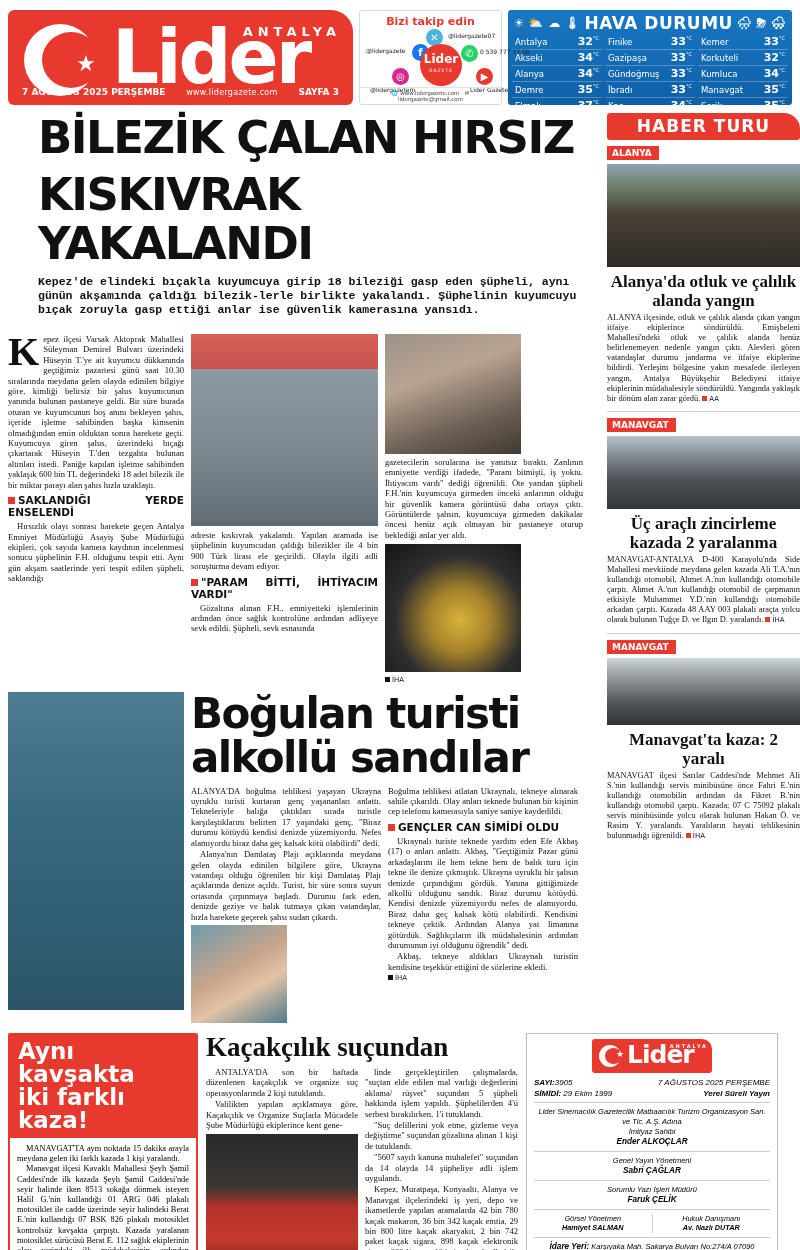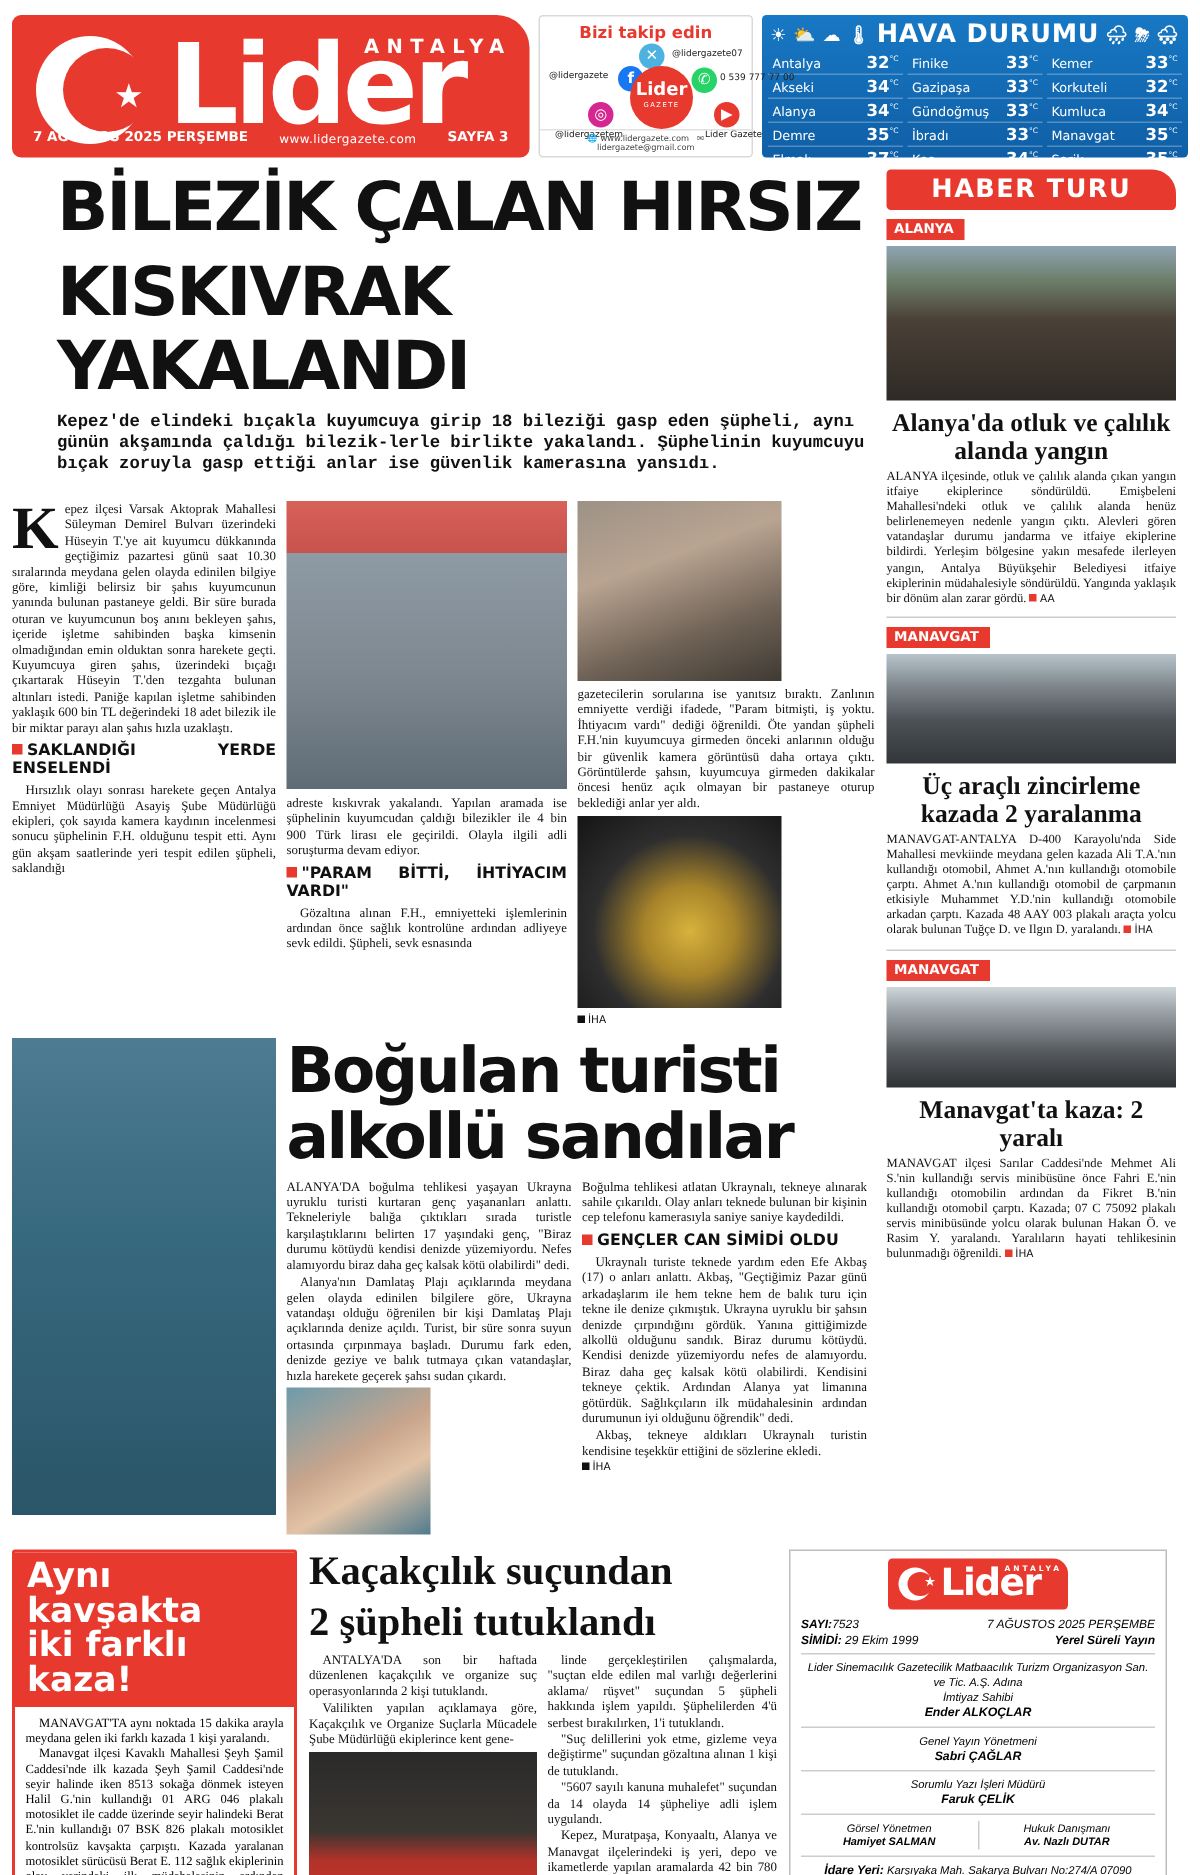--- a/index.html
+++ b/index.html
@@ -88,21 +88,21 @@
     display:flex; justify-content:space-between; align-items:baseline;
     border-bottom:1px solid rgba(255,255,255,.28); padding:1px 3px;
     color:#fff; font-family:"DejaVu Sans", sans-serif;
   }
   .wrow:last-child { border-bottom:none; }
   .wcity { font-size:8.5px; }
   .wtemp { font-size:11px; font-weight:bold; }
   .wtemp sup { font-size:5px; font-weight:normal; }
 
   
-  .body-wrap { display:flex; padding:0 8px; gap:8px; }
+  .body-wrap { display:flex; padding:0 8px; gap:24px; }
   .left-col { width:575px; flex:none; }
   .right-col { width:193px; flex:none; }
 
   
   .lead-h1 {
     font-family:"DejaVu Sans", sans-serif; font-weight:bold;
     font-size:45px; line-height:49px; letter-spacing:-1.5px; color:#111;
     margin:8px 0 0 30px;
   }
   .lead-deck {
@@ -457,21 +457,20 @@
       </div>
       <div class="bl-body">
         <p>MANAVGAT'TA aynı noktada 15 dakika arayla meydana gelen iki farklı kazada 1 kişi yaralandı.</p>
         <p>Manavgat ilçesi Kavaklı Mahallesi Şeyh Şamil Caddesi'nde ilk kazada Şeyh Şamil Caddesi'nde seyir halinde iken 8513 sokağa dönmek isteyen Halil G.'nin kullandığı 01 ARG 046 plakalı motosiklet ile cadde üzerinde seyir halindeki Berat E.'nin kullandığı 07 BSK 826 plakalı motosiklet kontrolsüz kavşakta çarpıştı. Kazada yaralanan motosiklet sürücüsü Berat E. 112 sağlık ekiplerinin olay yerindeki ilk müdahalesinin ardından ambulansla hastaneye kaldırıldı. Trafik ekiplerinin motosiklet kazasıyla ilgili işlemlerini sürdürdüğü esnada bu kez aynı kavşakta 2 otomobil çarpıştı. Araçlarından inen otomobil sürücüleri, önemli bir hasarın olmadığını görünce yollarına devam ettiler. Her iki kaza da güvenlik kamerasına saniye saniyesine yansırken, kazaların adeta ağır çekim gibi olduğu görüldü.</p>
 
       </div>
     </div>
 
     <div class="bm">
       <div class="bm-h">Kaçakçılık suçundan</div>
-      <div class="bm-h">2 şüpheli tutuklandı</div>
       <div class="cols" style="margin-top:4px;">
         <div class="col" style="width:152px;">
           <p>ANTALYA'DA son bir haftada düzenlenen kaçakçılık ve organize suç operasyonlarında 2 kişi tutuklandı.</p>
           <p>Valilikten yapılan açıklamaya göre, Kaçakçılık ve Organize Suçlarla Mücadele Şube Müdürlüğü ekiplerince kent gene-</p>
           <div class="photo ph-kom" style="width:152px;height:132px;margin-top:4px;"></div>
         </div>
         <div class="col" style="width:153px;">
           <p>linde gerçekleştirilen çalışmalarda, "suçtan elde edilen mal varlığı değerlerini aklama/ rüşvet" suçundan 5 şüpheli hakkında işlem yapıldı. Şüphelilerden 4'ü serbest bırakılırken, 1'i tutuklandı.</p>
           <p>"Suç delillerini yok etme, gizleme veya değiştirme" suçundan gözaltına alınan 1 kişi de tutuklandı.</p>
           <p>"5607 sayılı kanuna muhalefet" suçundan da 14 olayda 14 şüpheliye adli işlem uygulandı.</p>
@@ -484,21 +483,21 @@
     <div class="br">
       <div class="colo-logo">
         <div class="cm-out"></div>
           <div class="cm-in"></div>
         <div class="cm-st">★</div>
         <div class="cm-w">Lider</div>
         <div class="cm-a">ANTALYA</div>
       </div>
 
       <div class="colo-row1">
-        <span><b>SAYI:</b><span>7523</span></span>
+        <span><b>SAYI:</b><span>3905</span></span>
         <span>7 AĞUSTOS 2025 PERŞEMBE</span>
       </div>
       <div class="colo-row1" style="margin-top:2px;">
         <span><b>SİMİDİ:</b> <span>29 Ekim 1999</span></span>
         <span style="font-weight:bold;">Yerel Süreli Yayın</span>
       </div>
 
       <div class="colo-line"></div>
       <div class="colo-blk">
         <div>Lider Sinemacılık Gazetecilik Matbaacılık Turizm Organizasyon San. ve Tic. A.Ş. Adına</div>

